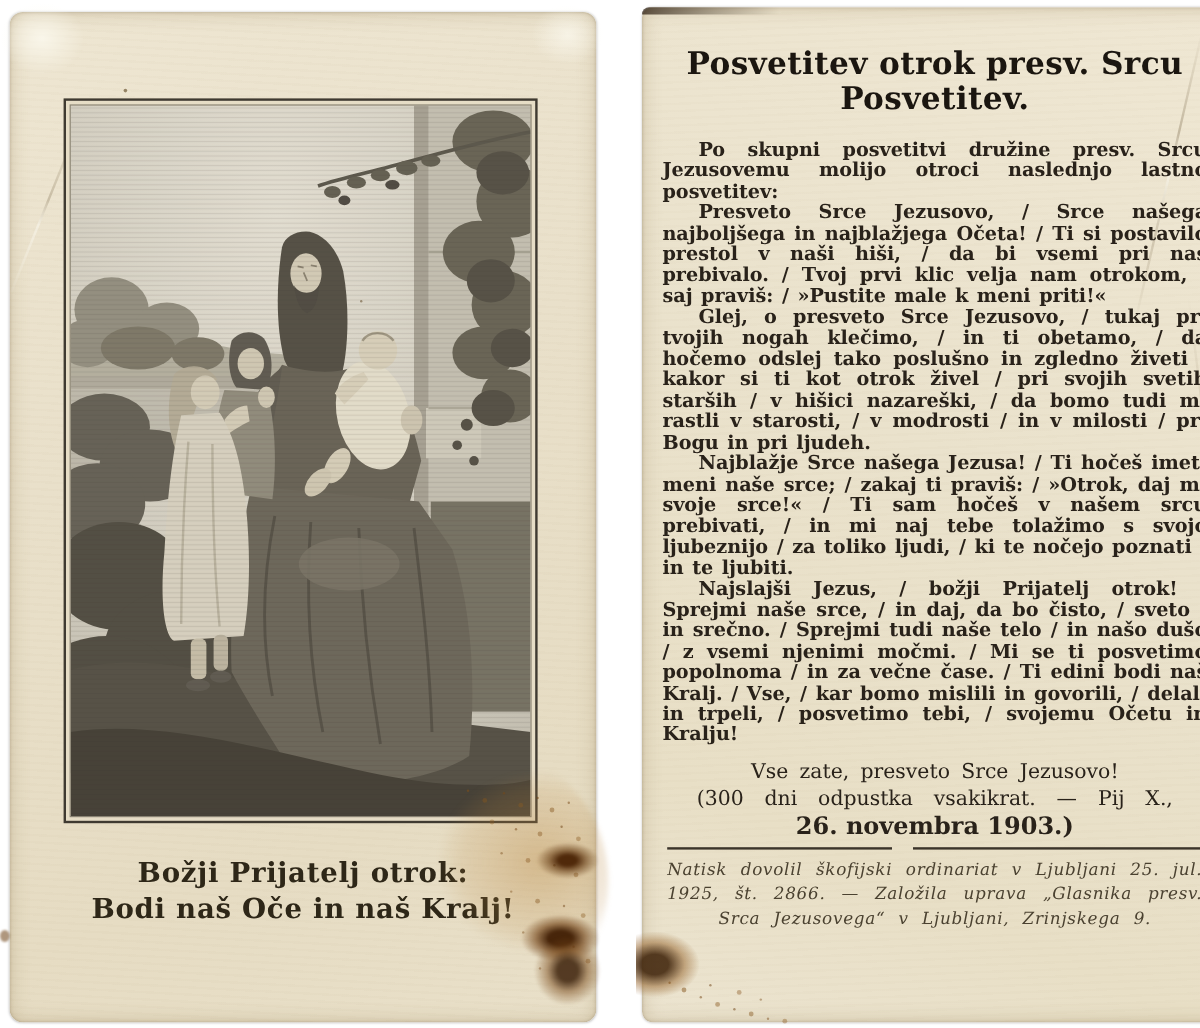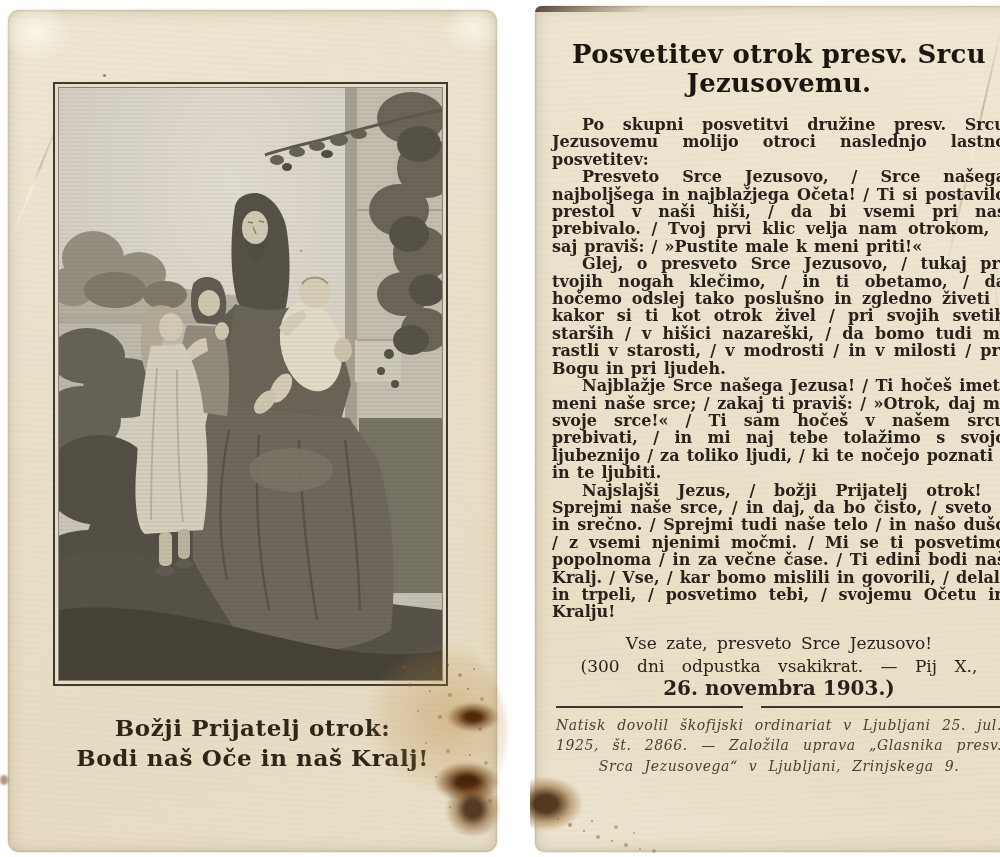--- a/index.html
+++ b/index.html
@@ -262,21 +262,21 @@
 </section>
 
 <section class="card card-back">
   <span class="crease crease-b1"></span>
   <span class="crease crease-b2"></span>
   <span class="stain b-topsmudge"></span>
 
   <div class="back-content">
     <h1 class="back-title">
       <span>Posvetitev otrok presv. Srcu</span><br>
-      <span>Jezusovemu.</span>
+      <span>Posvetitev.</span>
     </h1>
 
     <p class="para">Po skupni posvetitvi družine presv. Srcu Jezusovemu molijo otroci naslednjo lastno posvetitev:</p>
     <p class="para">Presveto Srce Jezusovo, / Srce našega najboljšega in najblažjega Očeta! / Ti si postavilo prestol v naši hiši, / da bi vsemi pri nas prebivalo. / Tvoj prvi klic velja nam otrokom, / saj praviš: / »Pustite male k meni priti!«</p>
     <p class="para">Glej, o presveto Srce Jezusovo, / tukaj pri tvojih nogah klečimo, / in ti obetamo, / da hočemo odslej tako poslušno in zgledno živeti / kakor si ti kot otrok živel / pri svojih svetih starših / v hišici nazareški, / da bomo tudi mi rastli v starosti, / v modrosti / in v milosti / pri Bogu in pri ljudeh.</p>
     <p class="para">Najblažje Srce našega Jezusa! / Ti hočeš imeti meni naše srce; / zakaj ti praviš: / »Otrok, daj mi svoje srce!« / Ti sam hočeš v našem srcu prebivati, / in mi naj tebe tolažimo s svojo ljubeznijo / za toliko ljudi, / ki te nočejo poznati / in te ljubiti.</p>
     <p class="para">Najslajši Jezus, / božji Prijatelj otrok! / Sprejmi naše srce, / in daj, da bo čisto, / sveto / in srečno. / Sprejmi tudi naše telo / in našo dušo / z vsemi njenimi močmi. / Mi se ti posvetimo popolnoma / in za večne čase. / Ti edini bodi naš Kralj. / Vse, / kar bomo mislili in govorili, / delali in trpeli, / posvetimo tebi, / svojemu Očetu in Kralju!</p>
 
     <div class="closing-line">Vse zate, presveto Srce Jezusovo!</div>
     <div class="indulgence-1">(300 dni odpustka vsakikrat. — Pij X.,</div>

